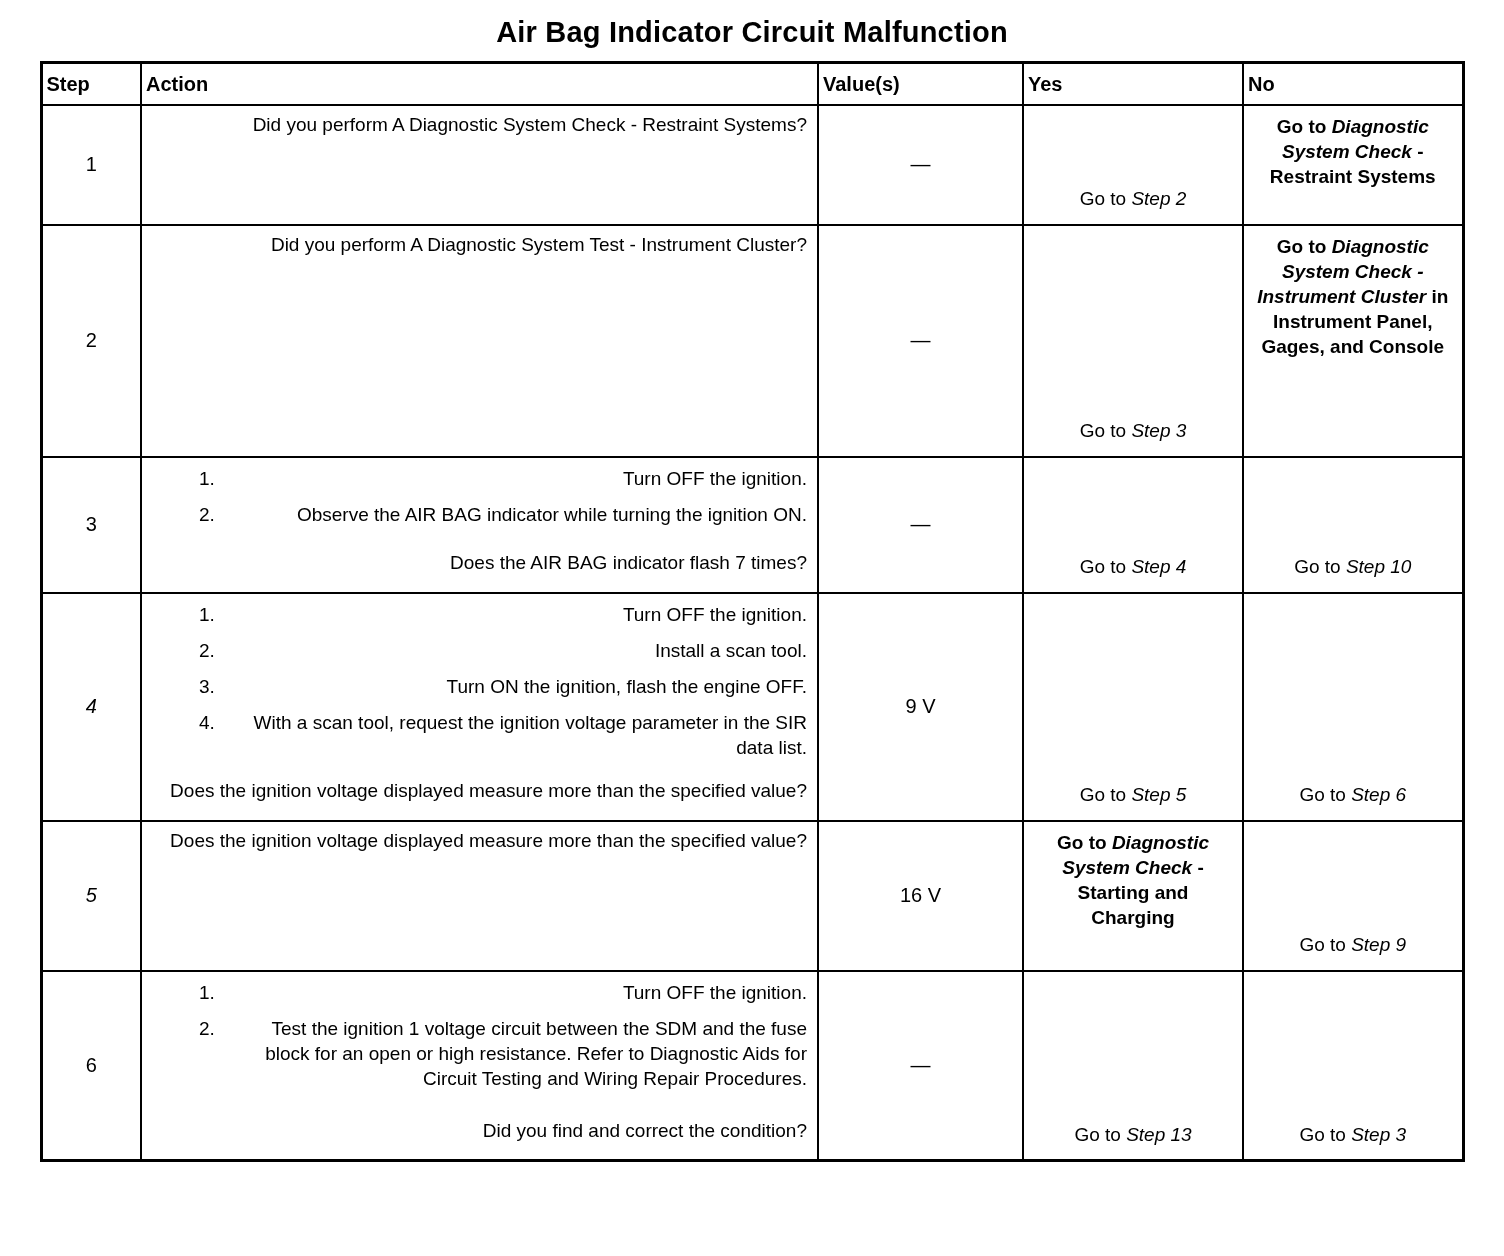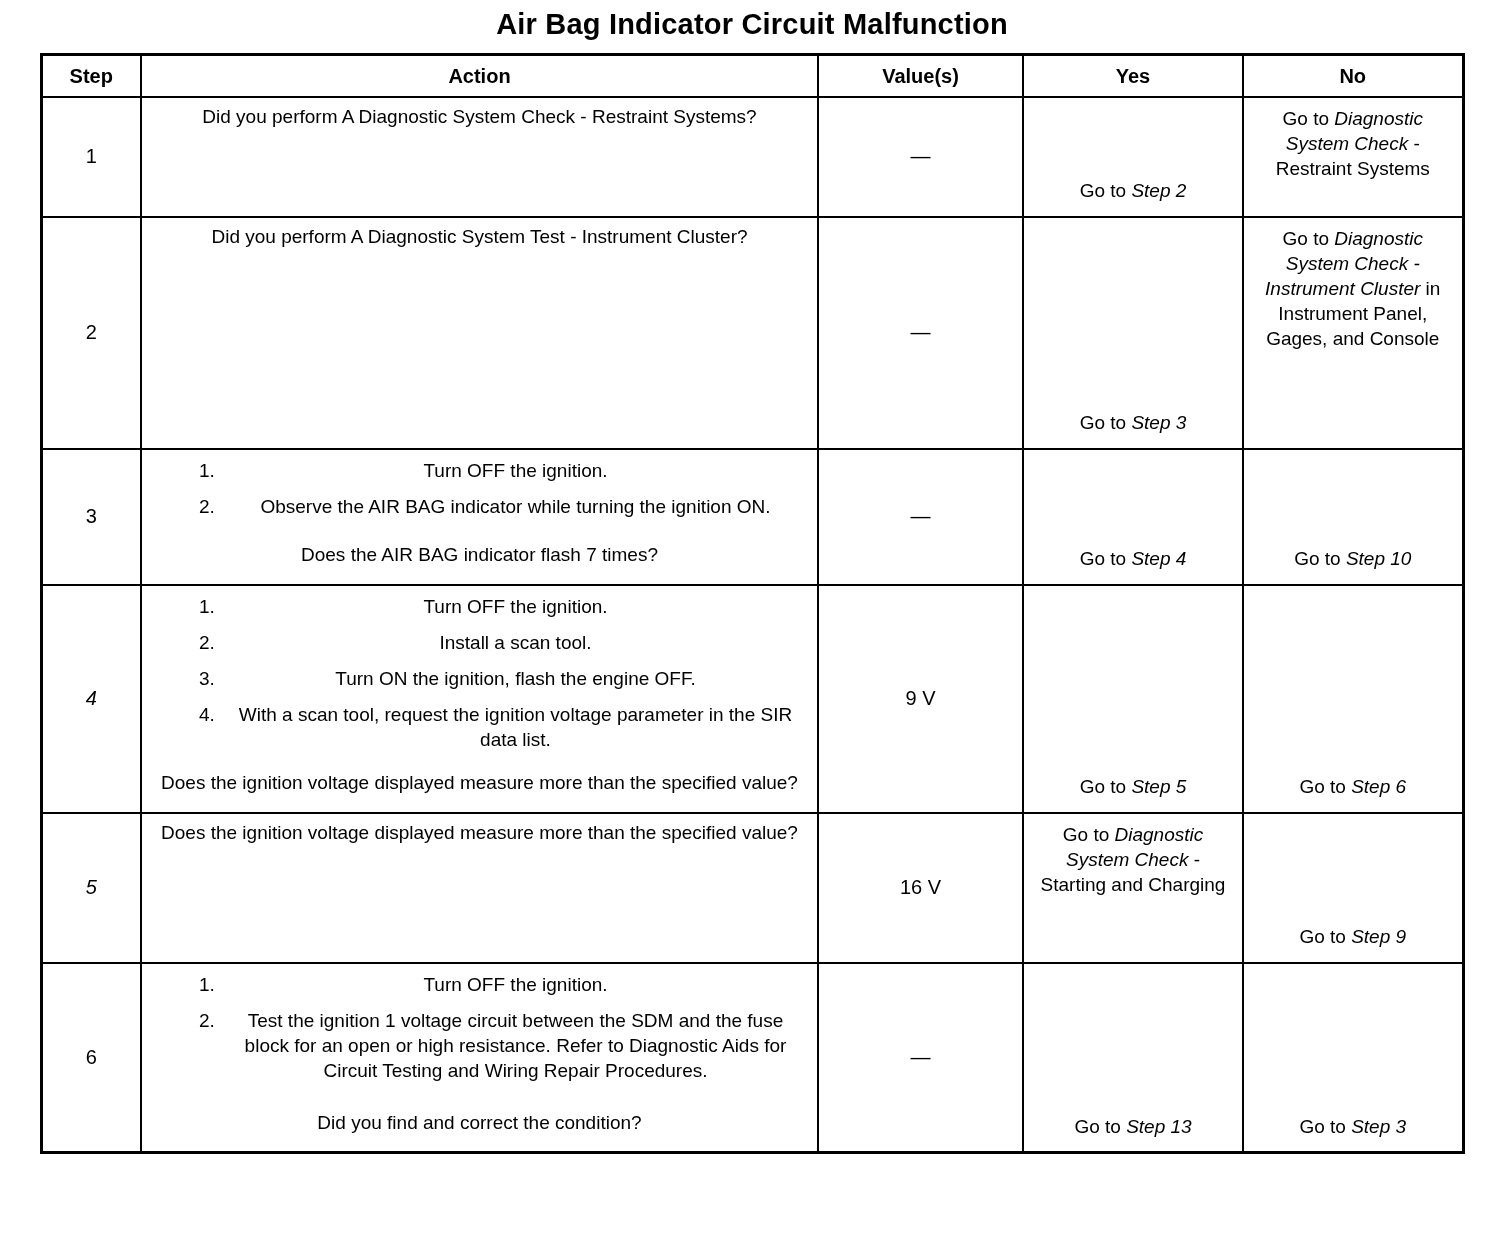--- a/index.html
+++ b/index.html
@@ -6,21 +6,21 @@
     margin: 0;
     padding: 0;
     background: #ffffff;
     color: #000000;
     font-family: "Liberation Sans", sans-serif;
   }
   .page {
     width: 1504px;
     min-height: 1256px;
     box-sizing: border-box;
-    padding-top: 4px;
+    padding-top: 12px;
   }
   .title {
     text-align: center;
     font-size: 29px;
     font-weight: bold;
     margin: 4px 0 12px 0;
     letter-spacing: 0.2px;
   }
   table.diag {
     border-collapse: collapse;
@@ -38,48 +38,49 @@
   th, td {
     border: 2px solid #000;
     padding: 6px 10px;
     font-size: 19px;
     line-height: 1.32;
     vertical-align: top;
     word-wrap: break-word;
   }
   th {
     font-weight: bold;
-    text-align: center;
+    text-align: left;
     vertical-align: middle;
     font-size: 20px;
     padding: 6px 4px;
   }
   td.schem {
     font-size: 20px;
     padding: 6px 12px;
   }
   td.step {
     text-align: center;
     vertical-align: middle;
     font-size: 20px;
   }
-  td.action { text-align: center; }
+  td.action { text-align: right; }
   td.value {
     text-align: center;
     vertical-align: middle;
     font-size: 20px;
   }
   td.go {
     text-align: center;
     vertical-align: bottom;
     padding-bottom: 12px;
   }
   td.go.top {
     vertical-align: top;
     padding-top: 8px;
+    font-weight: bold;
   }
   .it { font-style: italic; }
   .bd { font-weight: bold; }
   p { margin: 0; }
   .awrap {
     display: flex;
     flex-direction: column;
   }
   ol.steps {
     margin: 2px 0 0 0;

